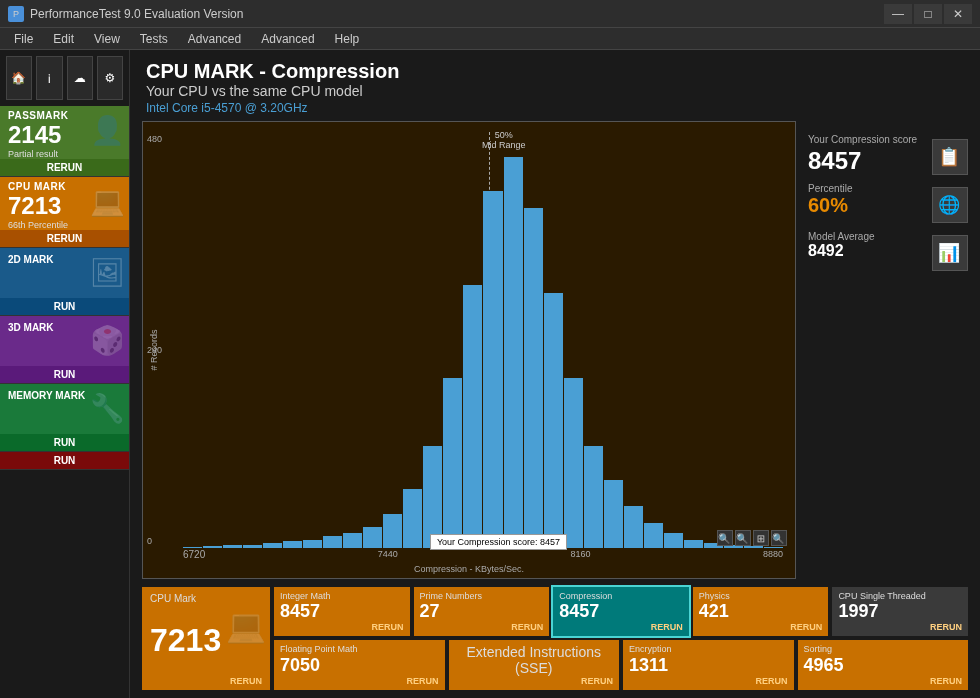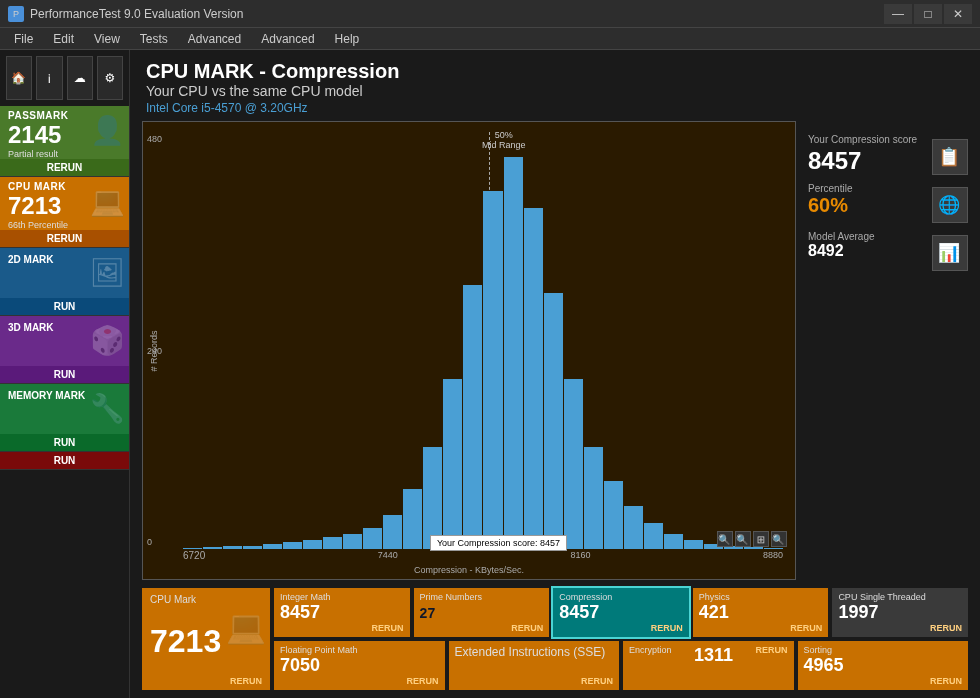--- a/index.html
+++ b/index.html
@@ -252,21 +252,21 @@
       <div style="flex:1; display:flex; flex-direction:column; gap:4px;">
 
         <div style="display:flex; gap:4px; flex:1;">
           <div style="background:#c87000; flex:1; padding:4px 6px; display:flex; flex-direction:column; justify-content:space-between;">
             <div style="font-size:9px; color:#ddd;">Integer Math</div>
             <div style="font-size:18px; font-weight:bold; color:#fff;">8457</div>
             <div style="font-size:9px; text-align:right; color:#ffd080; font-weight:bold; cursor:pointer;">RERUN</div>
           </div>
           <div style="background:#c87000; flex:1; padding:4px 6px; display:flex; flex-direction:column; justify-content:space-between;">
             <div style="font-size:9px; color:#ddd;">Prime Numbers</div>
-            <div style="font-size:14px; font-weight:bold; color:#0f172a;">27</div>
+            <div style="font-size:18px; font-weight:bold; color:#ffffff;">27</div>
             <div style="font-size:9px; text-align:right; color:#ffd080; font-weight:bold; cursor:pointer;">RERUN</div>
           </div>
           <div style="background:#007a7a; flex:1; padding:4px 6px; display:flex; flex-direction:column; justify-content:space-between; outline:2px solid #4ad4d4;">
             <div style="font-size:9px; color:#ddd;">Compression</div>
             <div style="font-size:18px; font-weight:bold; color:#fff;">8457</div>
             <div style="font-size:9px; text-align:right; color:#ffd080; font-weight:bold; cursor:pointer;">RERUN</div>
           </div>
           <div style="background:#c87000; flex:1; padding:4px 6px; display:flex; flex-direction:column; justify-content:space-between;">
             <div style="font-size:9px; color:#ddd;">Physics</div>
             <div style="font-size:18px; font-weight:bold; color:#fff;">421</div>
@@ -279,24 +279,24 @@
           </div>
         </div>
 
         <div style="display:flex; gap:4px; flex:1;">
           <div style="background:#c87000; flex:1; padding:4px 6px; display:flex; flex-direction:column; justify-content:space-between;">
             <div style="font-size:9px; color:#ddd;">Floating Point Math</div>
             <div style="font-size:18px; font-weight:bold; color:#fff;">7050</div>
             <div style="font-size:9px; text-align:right; color:#ffd080; font-weight:bold; cursor:pointer;">RERUN</div>
           </div>
           <div style="background:#c87000; flex:1; padding:4px 6px; display:flex; flex-direction:column; justify-content:space-between;">
-            <div style="font-size:12px; color:#ddd;">Extended Instructions (SSE)</div>
-            <div style="font-size:9px; text-align:right; color:#ffd080; font-weight:bold; cursor:pointer;">RERUN</div>
-          </div>
-          <div style="background:#c87000; flex:1; padding:4px 6px; display:flex; flex-direction:row; justify-content:space-between;">
+            <div style="font-size:14px; color:#ddd;text-align:center;">Extended Instructions (SSE)</div>
+            <div style="font-size:9px; text-align:right; color:#ffd080; font-weight:bold; cursor:pointer;">RERUN</div>
+          </div>
+          <div style="background:#c87000; flex:1; padding:4px 6px; display:flex; flex-direction:column; justify-content:space-between;">
             <div style="font-size:9px; color:#ddd;">Encryption</div>
             <div style="font-size:18px; font-weight:bold; color:#fff;">1311</div>
             <div style="font-size:9px; text-align:right; color:#ffd080; font-weight:bold; cursor:pointer;">RERUN</div>
           </div>
           <div style="background:#c87000; flex:1; padding:4px 6px; display:flex; flex-direction:column; justify-content:space-between;">
             <div style="font-size:9px; color:#ddd;">Sorting</div>
             <div style="font-size:18px; font-weight:bold; color:#fff;">4965</div>
             <div style="font-size:9px; text-align:right; color:#ffd080; font-weight:bold; cursor:pointer;">RERUN</div>
           </div>
         </div>

